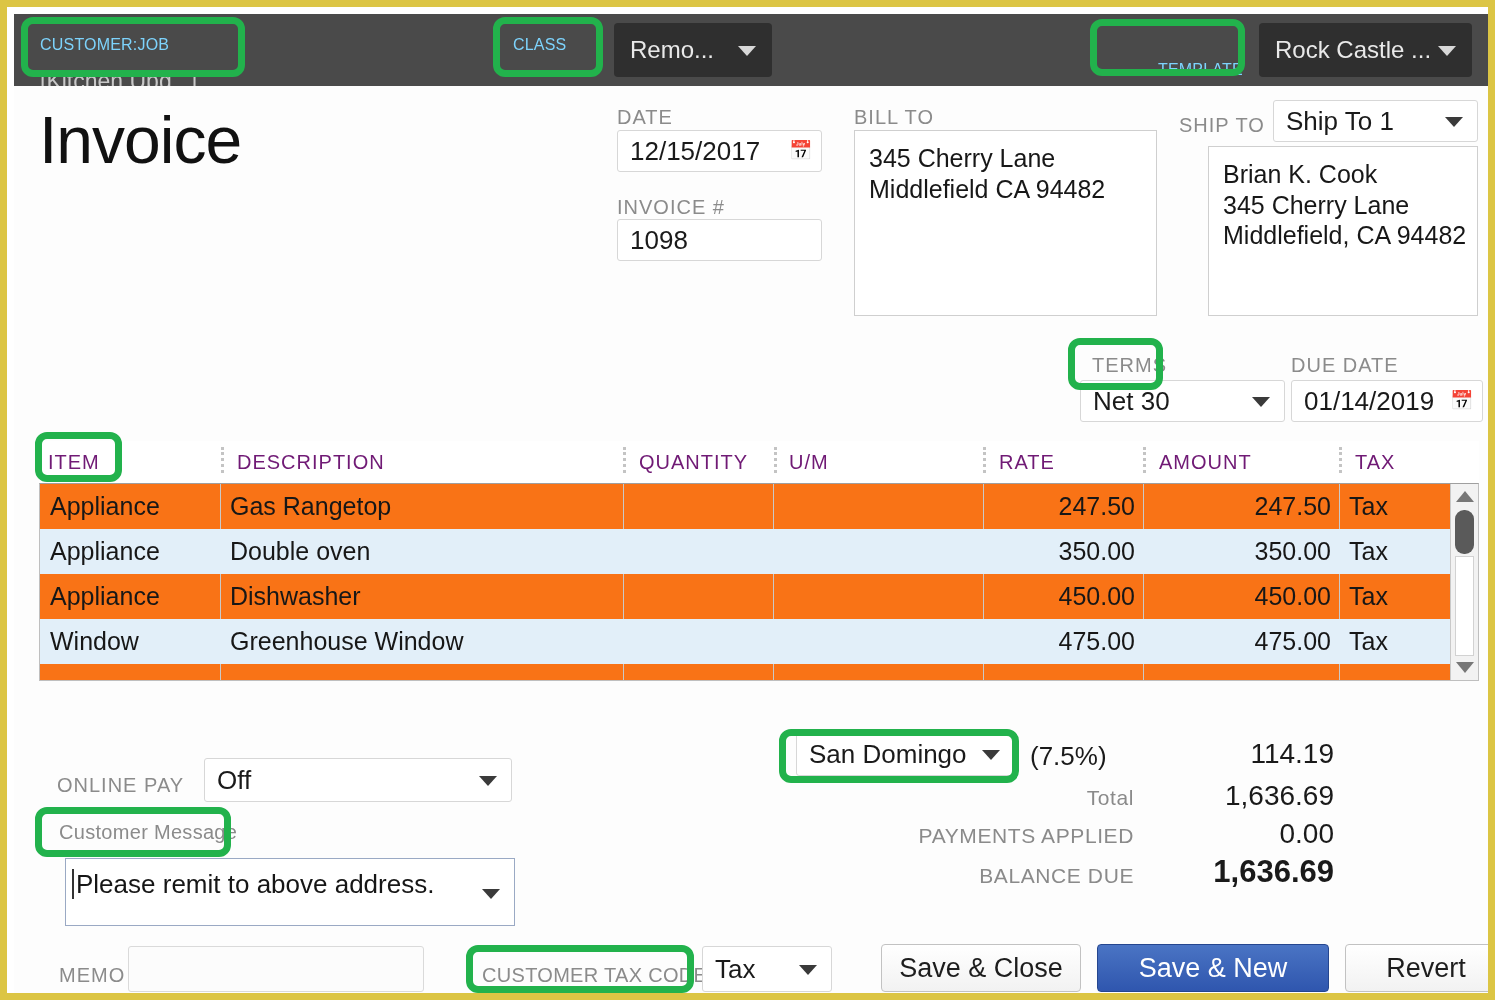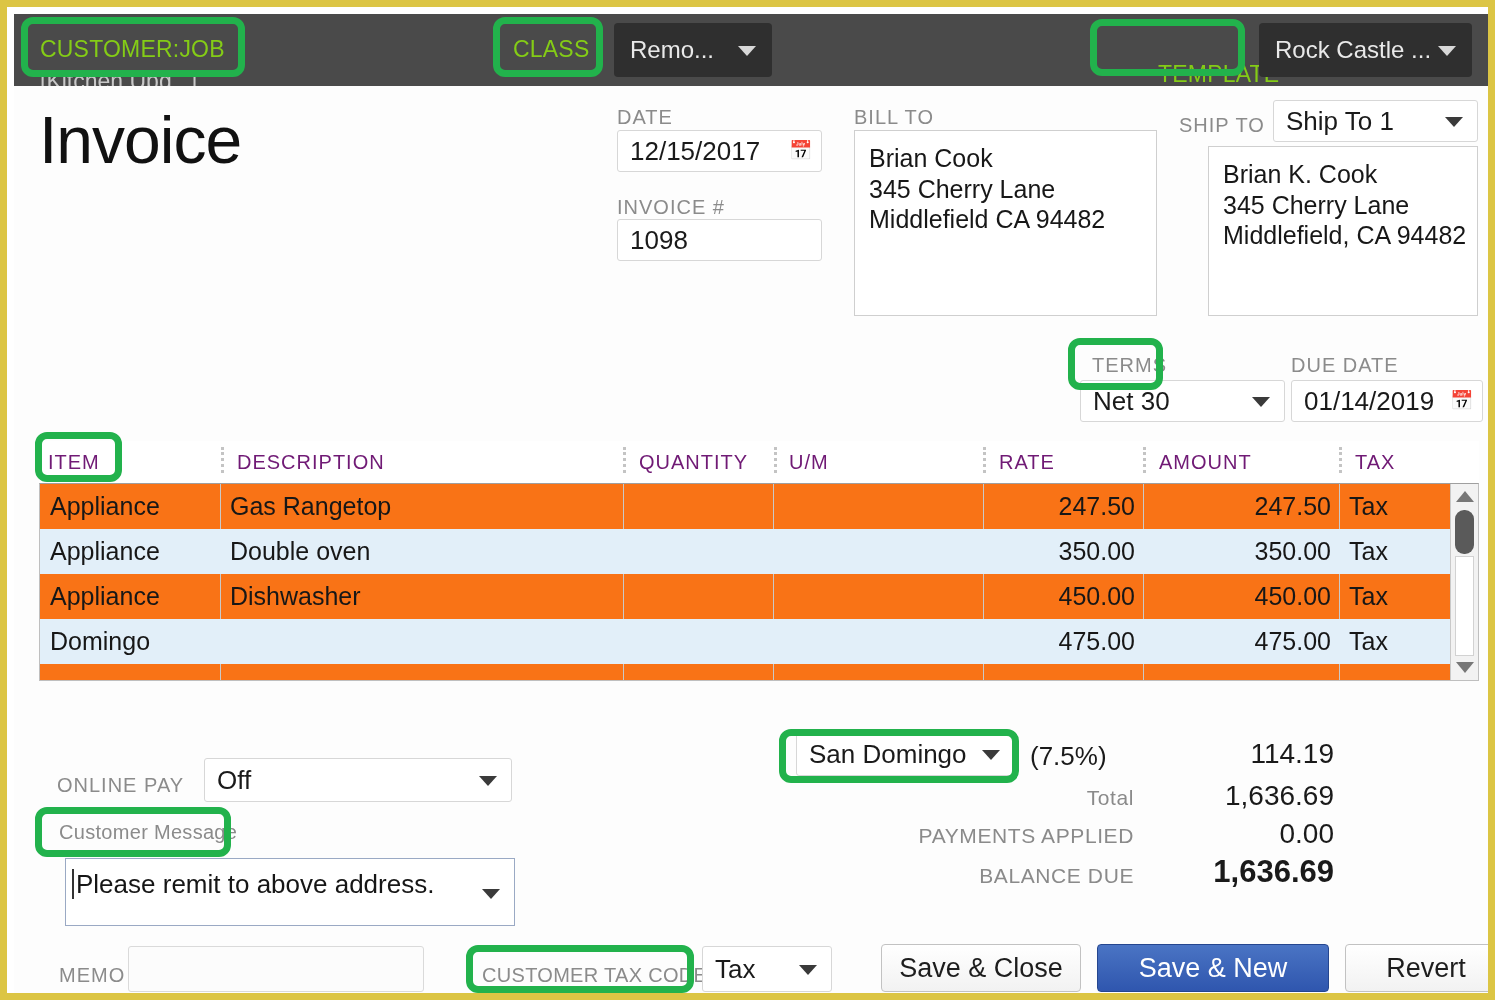--- a/index.html
+++ b/index.html
@@ -48,22 +48,22 @@
     right: 16px;
     top: 50%;
     width: 0; height: 0;
     margin-top: -4px;
     border-left: 9px solid transparent;
     border-right: 9px solid transparent;
     border-top: 10px solid #d8d8d8;
   }
   .dark-lbl {
     position: absolute;
-    color: #84cc16;
-    font-size: 23px;
+    color: #7dd3fc;
+    font-size: 16px;
     letter-spacing: .2px;
     white-space: nowrap;
   }
   .sublabel {
     position: absolute;
     color: #c8c8c8;
     font-size: 23px;
     white-space: nowrap;
   }
   
@@ -346,21 +346,20 @@
       <span class="cal">📅</span>
     </div>
 
     <div class="flabel" style="left:603px; top:110px;">INVOICE #</div>
     <div class="fbox" style="left:603px; top:133px; width:205px; height:42px;">
       <span class="val">1098</span>
     </div>
 
     <div class="flabel" style="left:840px; top:20px;">BILL TO</div>
     <div class="addrbox" style="left:840px; top:44px; width:303px; height:186px;">
-      <div>Brian Cook</div>
       <div>345 Cherry Lane</div>
       <div>Middlefield CA 94482</div>
     </div>
 
     <div class="flabel" style="left:1165px; top:28px;">SHIP TO</div>
     <div class="fbox" style="left:1259px; top:14px; width:205px; height:42px;">
       <span class="val">Ship To 1</span>
       <span class="caret"></span>
     </div>
     <div class="addrbox" style="left:1194px; top:60px; width:270px; height:170px;">
@@ -427,21 +426,22 @@
         <div class="grow">
           <div class="gcell" style="left:10px;  width:165px;">Appliance</div>
           <div class="gcell" style="left:190px; width:385px;">Dishwasher</div>
           <div class="gcell num" style="left:590px; width:135px;"></div>
           <div class="gcell" style="left:743px; width:190px;"></div>
           <div class="gcell num" style="left:953px; width:142px;">450.00</div>
           <div class="gcell num" style="left:1113px; width:178px;">450.00</div>
           <div class="gcell" style="left:1309px; width:90px;">Tax</div>
         </div>
         <div class="grow alt">
-          <div class="gcell" style="left:10px;  width:165px;">Domingo</div>
+          <div class="gcell" style="left:10px;  width:165px;">Window</div>
+          <div class="gcell" style="left:190px; width:385px;">Greenhouse Window</div>
           <div class="gcell num" style="left:590px; width:135px;"></div>
           <div class="gcell" style="left:743px; width:190px;"></div>
           <div class="gcell num" style="left:953px; width:142px;">475.00</div>
           <div class="gcell num" style="left:1113px; width:178px;">475.00</div>
           <div class="gcell" style="left:1309px; width:90px;">Tax</div>
         </div>
         <div class="grow empty"></div>
 
         <div class="sbar">
           <span class="sarrow up"></span>

